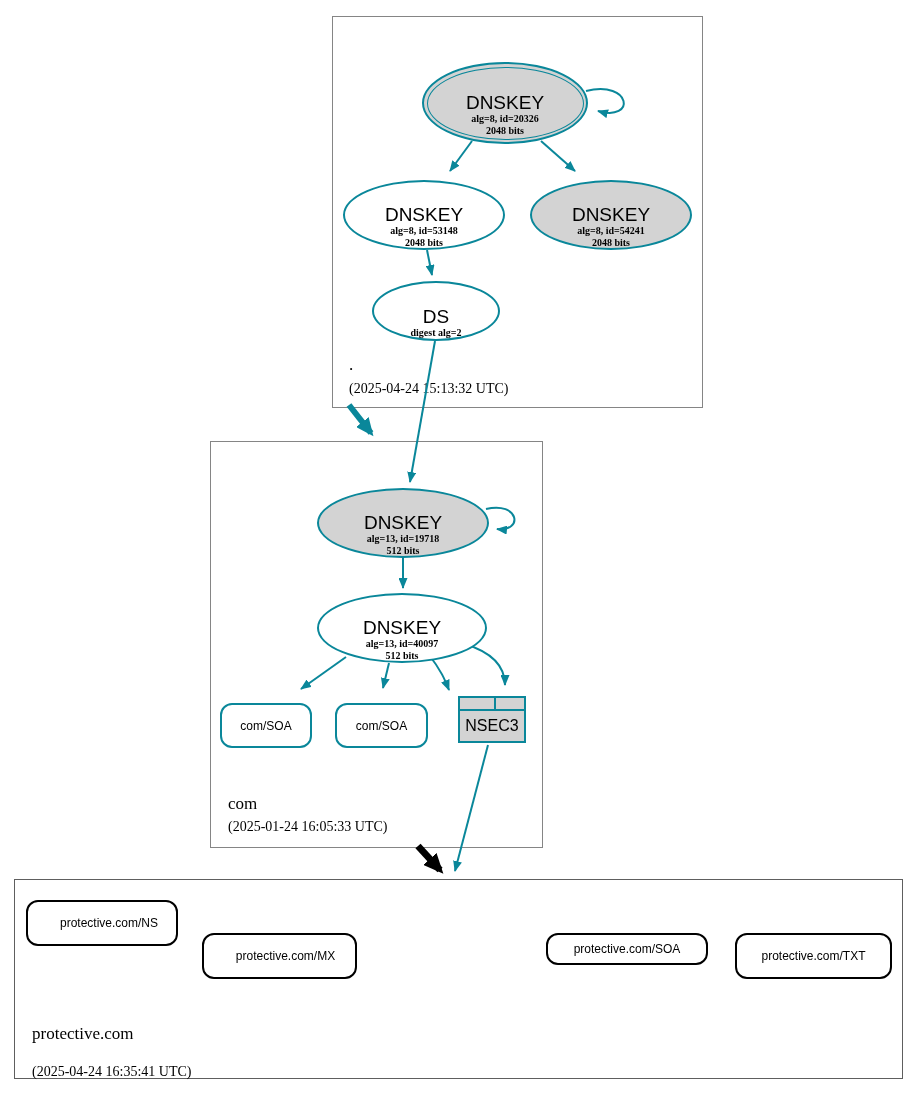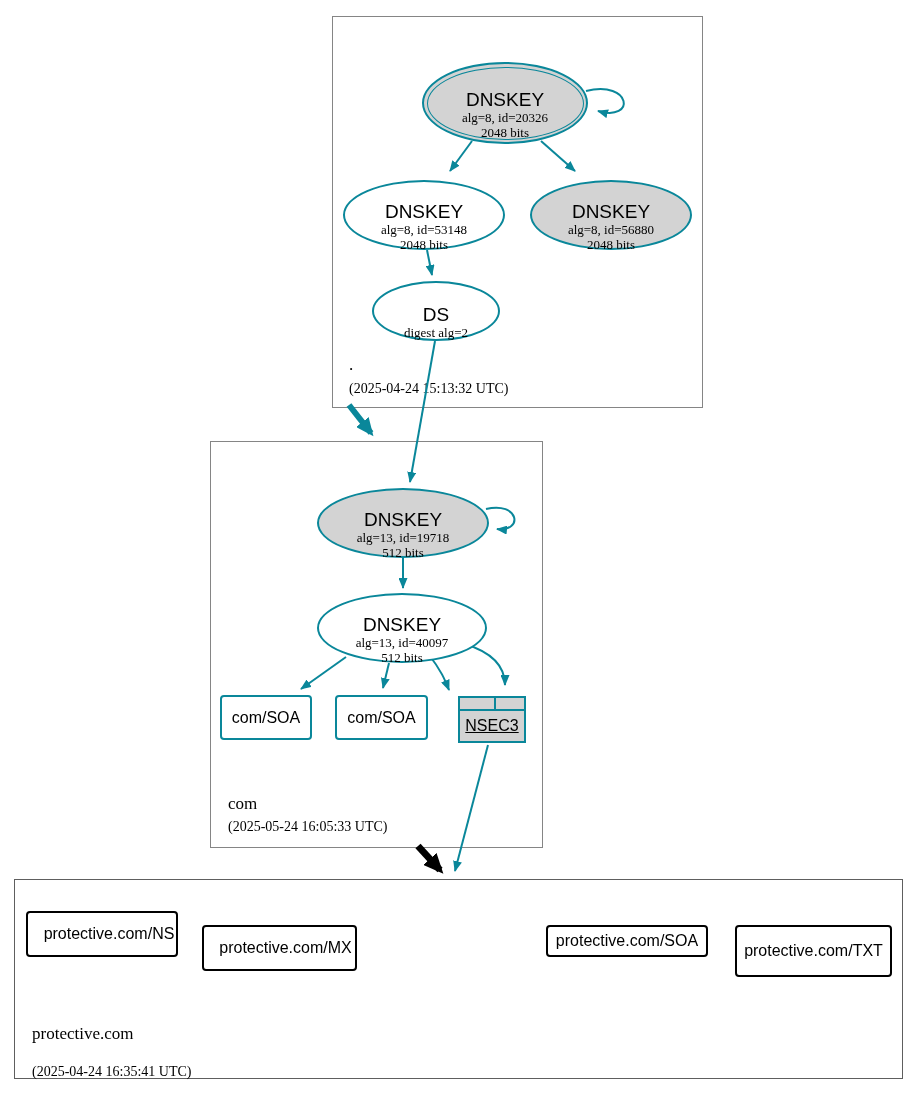--- a/index.html
+++ b/index.html
@@ -22,24 +22,24 @@
   
   .node{
     position:absolute;z-index:3;box-sizing:border-box;
     display:flex;align-items:center;justify-content:center;text-align:center;
   }
   .ellipse{border-radius:50%;border:2px solid var(--teal);background:#fff;}
   .ellipse.gray{background:var(--grayfill);}
   .ring{position:absolute;inset:2.5px;border-radius:50%;border:1.6px solid var(--teal);pointer-events:none;}
   .etext{position:relative;line-height:1;}
   .ntitle{font-family:"Liberation Sans",sans-serif;font-size:19px;line-height:1.05;margin-top:24px;}
-  .ndetail{font-family:"Liberation Serif",serif;font-size:13px;line-height:1.18;}
+  .ndetail{font-family:"Liberation Serif",serif;font-size:10px;line-height:1.18;font-weight:bold;}
   .rrect{
-    border-radius:4px;border:2px solid var(--teal);background:#fff;
-    font-family:"Liberation Sans",sans-serif;font-size:16px;white-space:nowrap;
+    border-radius:12px;border:2px solid var(--teal);background:#fff;
+    font-family:"Liberation Sans",sans-serif;font-size:12px;white-space:nowrap;margin-top:8px;
   }
   .rrect.blackb{border-color:#000;}
   
   .nsec3{border:2.5px solid var(--teal);background:var(--grayfill);flex-direction:column;align-items:stretch;justify-content:flex-start;padding:0;}
   .nsec3-cells{display:flex;height:11px;border-bottom:2.5px solid var(--teal);}
   .nsec3-cells .cell-l{flex:1.25;border-right:2.5px solid var(--teal);}
   .nsec3-cells .cell-r{flex:1;}
   .nsec3-label{flex:1;display:flex;align-items:center;justify-content:center;font-family:"Liberation Sans",sans-serif;font-size:16px;}
 </style>
 </head>
@@ -47,21 +47,21 @@
 
 <div id="canvas">
 
   <div class="zone-box" style="left:332px;top:16px;width:371px;height:392px;">
     <div class="zone-label" style="left:16px;top:338px;">.</div>
     <div class="zone-ts" style="left:16px;top:364px;">(2025-04-24 15:13:32 UTC)</div>
   </div>
 
   <div class="zone-box" style="left:210px;top:441px;width:333px;height:407px;">
     <div class="zone-label" style="left:17px;top:352px;">com</div>
-    <div class="zone-ts" style="left:17px;top:377px;">(2025-05-24 16:05:33 UTC)</div>
+    <div class="zone-ts" style="left:17px;top:377px;">(2025-01-24 16:05:33 UTC)</div>
   </div>
 
   <div class="zone-box dark" style="left:14px;top:879px;width:889px;height:200px;">
     <div class="zone-label" style="left:17px;top:144px;">protective.com</div>
     <div class="zone-ts" style="left:17px;top:184px;">(2025-04-24 16:35:41 UTC)</div>
   </div>
 
   <svg id="edges" width="919" height="1094" viewBox="0 0 919 1094">
     <defs>
       <marker id="at" markerUnits="userSpaceOnUse" markerWidth="12" markerHeight="9" refX="10" refY="4.5" orient="auto">
@@ -104,21 +104,21 @@
     <div class="etext">
       <div class="ntitle">DNSKEY</div>
       <div class="ndetail">alg=8, id=53148</div>
       <div class="ndetail">2048 bits</div>
     </div>
   </div>
 
   <div class="node ellipse gray" style="left:530px;top:180px;width:162px;height:70px;">
     <div class="etext">
       <div class="ntitle">DNSKEY</div>
-      <div class="ndetail">alg=8, id=56880</div>
+      <div class="ndetail">alg=8, id=54241</div>
       <div class="ndetail">2048 bits</div>
     </div>
   </div>
 
   <div class="node ellipse" style="left:372px;top:281px;width:128px;height:60px;">
     <div class="etext">
       <div class="ntitle">DS</div>
       <div class="ndetail">digest alg=2</div>
     </div>
   </div>
@@ -135,26 +135,26 @@
     <div class="etext">
       <div class="ntitle">DNSKEY</div>
       <div class="ndetail">alg=13, id=40097</div>
       <div class="ndetail">512 bits</div>
     </div>
   </div>
 
   <div class="node rrect" style="left:220px;top:695px;width:92px;height:45px;">com/SOA</div>
   <div class="node rrect" style="left:335px;top:695px;width:93px;height:45px;">com/SOA</div>
 
-  <div class="node nsec3" style="left:458px;top:696px;width:68px;height:47px;text-decoration:underline;">
+  <div class="node nsec3" style="left:458px;top:696px;width:68px;height:47px;">
     <div class="nsec3-cells">
       <div class="cell-l"></div>
       <div class="cell-r"></div>
     </div>
     <div class="nsec3-label">NSEC3</div>
   </div>
 
-  <div class="node rrect blackb" style="left:26px;top:911px;width:152px;height:46px;padding-left:14px;">protective.com/NS</div>
+  <div class="node rrect blackb" style="left:26px;top:892px;width:152px;height:46px;padding-left:14px;">protective.com/NS</div>
   <div class="node rrect blackb" style="left:202px;top:925px;width:155px;height:46px;padding-left:12px;">protective.com/MX</div>
   <div class="node rrect blackb" style="left:546px;top:925px;width:162px;height:32px;">protective.com/SOA</div>
-  <div class="node rrect blackb" style="left:735px;top:925px;width:157px;height:52px;">protective.com/TXT</div>
+  <div class="node rrect blackb" style="left:735px;top:925px;width:157px;height:46px;">protective.com/TXT</div>
 
 </div>
 
 </body></html>

